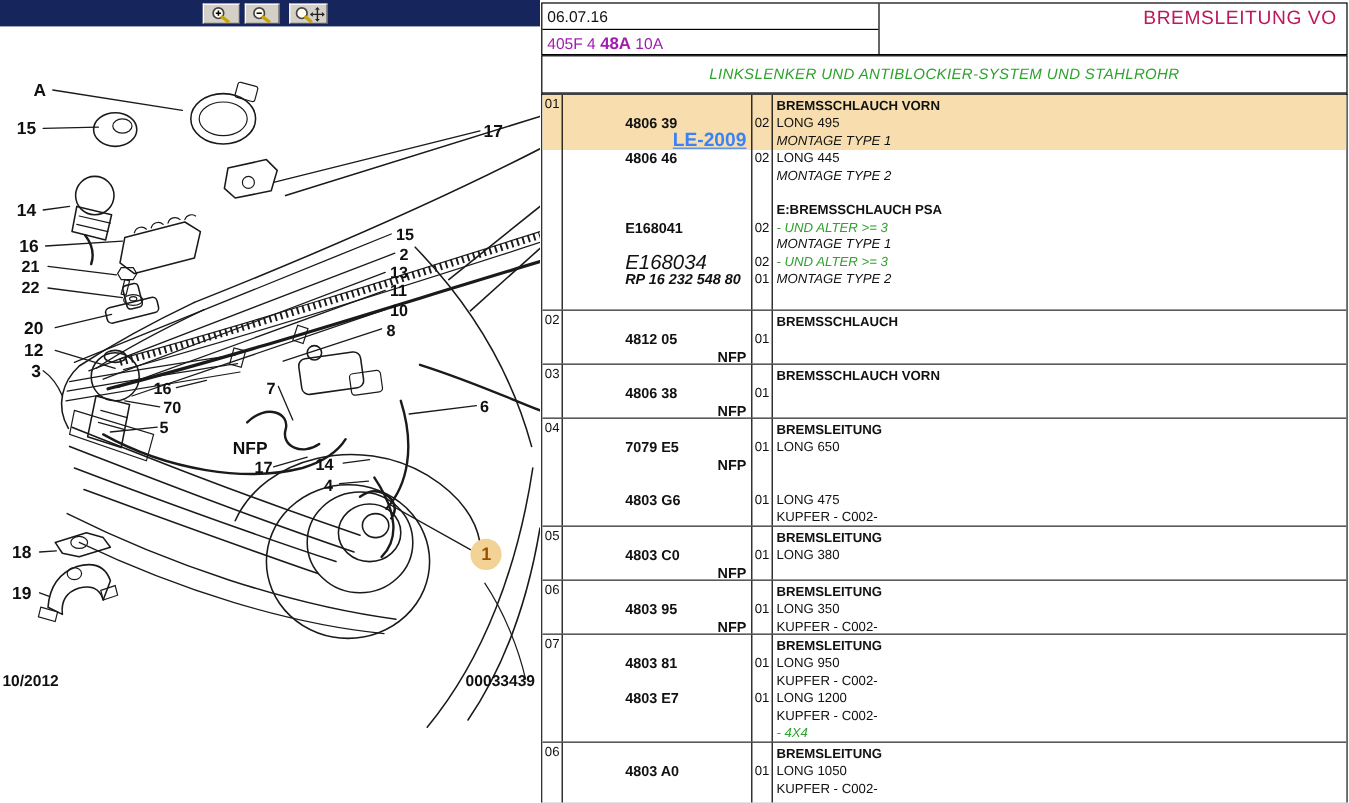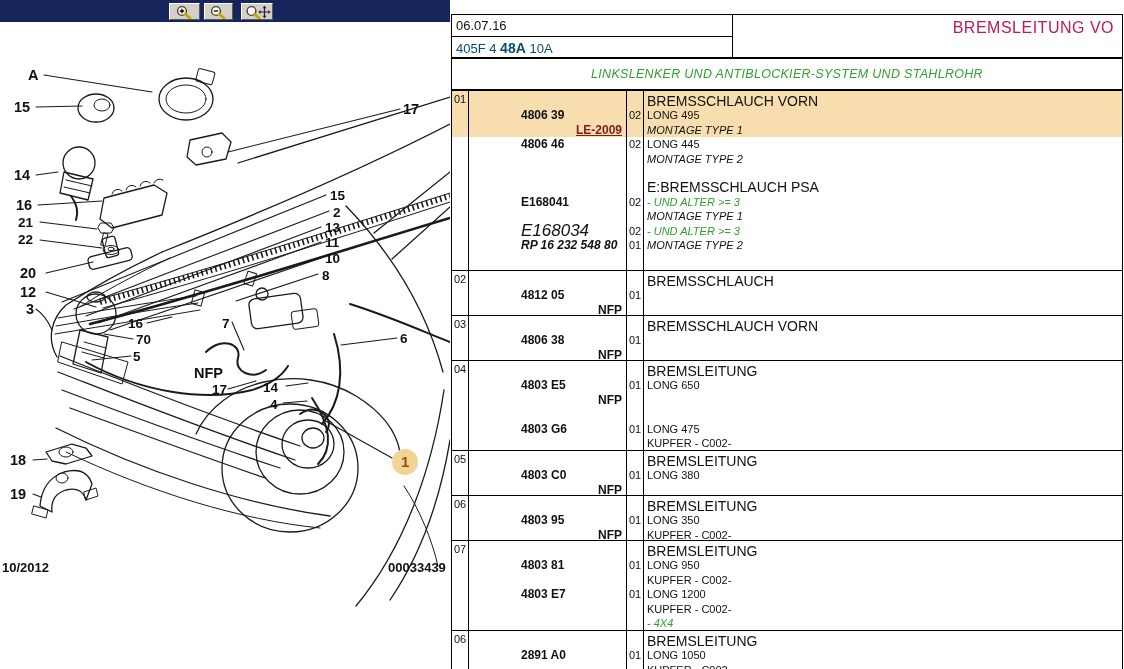--- a/index.html
+++ b/index.html
@@ -22,26 +22,26 @@
   svg text.ft  { font-family:"Liberation Sans",sans-serif; font-weight:bold; font-size:13px;  fill:#101010; }
   svg text.co  { font-family:"Liberation Sans",sans-serif; font-weight:bold; font-size:15px;  fill:#9A5000; }
   .s  { stroke:#1a1a1a; fill:none; stroke-width:1.3; stroke-linecap:round; stroke-linejoin:round; }
   .t1 { stroke:#1a1a1a; fill:none; stroke-width:1;   stroke-linecap:round; }
   .t2 { stroke:#1a1a1a; fill:none; stroke-width:2;   stroke-linecap:round; }
   .t3 { stroke:#1a1a1a; fill:none; stroke-width:2.6; stroke-linecap:round; }
   .ld { stroke:#1a1a1a; fill:none; stroke-width:1.1; stroke-linecap:round; }
   .hatch { stroke:#1a1a1a; fill:none; stroke-width:6; stroke-dasharray:1.6 3.2; }
 
   
-  .right-panel { position:absolute; left:450px; top:12px; width:674px; height:577px; background:#fff; }
+  .right-panel { position:absolute; left:450px; top:0; width:674px; height:577px; background:#fff; }
   .hdr-box { position:absolute; left:1px; top:2px; width:672px; height:44px; border:1px solid #000; display:flex; }
   .hdr-left { position:relative; width:281px; border-right:1px solid #000; }
   .hdr-date { position:absolute; left:4px; top:3px;  font-size:13px; color:#111; }
   .hdr-div  { position:absolute; left:0; right:0; top:21px; border-top:1px solid #000; }
-  .hdr-ref  { position:absolute; left:4px; top:25px; font-size:13px; color:#0c4a6e; white-space:nowrap; }
+  .hdr-ref  { position:absolute; left:4px; top:25px; font-size:13px; color:#a21caf; white-space:nowrap; }
   .hdr-ref b { font-size:14px; }
   .hdr-right { flex:1; text-align:right; padding:4px 8px 0 0; font-size:16px; color:#be185d; letter-spacing:.5px; }
   .sub-box { position:absolute; left:1px; top:46px; width:672px; height:32px; border:1px solid #000;
              display:flex; align-items:center; justify-content:center;
              font-size:12.5px; font-style:italic; color:#2FA12F; letter-spacing:.3px; }
 
   .rtable { position:absolute; left:1px; top:78px; width:672px; height:591px; overflow:hidden;
             border-left:1px solid #000; border-right:1px solid #000; border-top:1px solid #000; }
   .group { position:relative; display:flex; border-bottom:1px solid #000; background:#fff; }
   .hl-bar { position:absolute; left:0; right:0; top:0; height:46px; background:#F8DEAE; z-index:0; }
@@ -49,22 +49,22 @@
   .col.idx  { width:17px;  border-right:1px solid #000; font-size:11px; color:#111; padding-left:2px; padding-top:2px; }
   .col.part { width:158px; border-right:1px solid #000; }
   .col.qty  { width:17px;  border-right:1px solid #000; text-align:center; }
   .col.desc { flex:1; padding-left:3px; }
   .ln { height:14.4px; line-height:14.4px; font-size:11px; color:#111; white-space:nowrap; overflow:visible; }
   .part .ln { padding-left:4px;margin-left:48px; }
   .pb  { font-weight:bold; font-size:12px; }
   .pi  { font-style:italic; font-size:17px; }
   .pbr { font-weight:bold; font-size:12px; text-align:right; padding-right:4px; }
   .pbir{ font-weight:bold; font-style:italic; font-size:12px; padding-right:2px; }
-  .red { color:#7f1d1d; font-weight:bold; font-size:12px; text-decoration:underline; text-align:right; padding-right:4px; cursor:pointer; }
-  .hdrD{ font-weight:normal; font-size:14px; }
+  .red { color:#3b82f6; font-weight:bold; font-size:16px; text-decoration:underline; text-align:right; padding-right:4px; cursor:pointer; }
+  .hdrD{ font-weight:bold; font-size:11px; }
   .it  { font-style:italic; }
   .gi  { font-style:italic; color:#2FA12F; }
 </style>
 </head>
 <body>
 
 <div class="app">
 
   <div class="left-panel">
     <div class="toolbar">
@@ -335,21 +335,21 @@
         </div>
         <div class="col desc">
           <div class="ln hdrD">BREMSSCHLAUCH VORN</div>
         </div>
       </div>
 
       <div class="group" style="height:90px">
         <div class="col idx">04</div>
         <div class="col part">
           <div class="ln"></div>
-          <div class="ln pb">4803 E5</div>
+          <div class="ln pb">7079 E5</div>
           <div class="ln pbr">NFP</div>
           <div class="ln"></div>
           <div class="ln pb">4803 G6</div>
         </div>
         <div class="col qty">
           <div class="ln"></div>
           <div class="ln">01</div>
           <div class="ln"></div>
             <div class="ln"></div>
           <div class="ln">01</div>
@@ -420,21 +420,21 @@
           <div class="ln">LONG 1200</div>
           <div class="ln">KUPFER - C002-</div>
           <div class="ln gi">- 4X4</div>
         </div>
       </div>
 
       <div class="group" style="height:51px">
         <div class="col idx">06</div>
         <div class="col part">
           <div class="ln"></div>
-          <div class="ln pb">2891 A0</div>
+          <div class="ln pb">4803 A0</div>
         </div>
         <div class="col qty">
           <div class="ln"></div>
           <div class="ln">01</div>
         </div>
         <div class="col desc">
           <div class="ln hdrD">BREMSLEITUNG</div>
           <div class="ln">LONG 1050</div>
           <div class="ln">KUPFER - C002-</div>
         </div>

